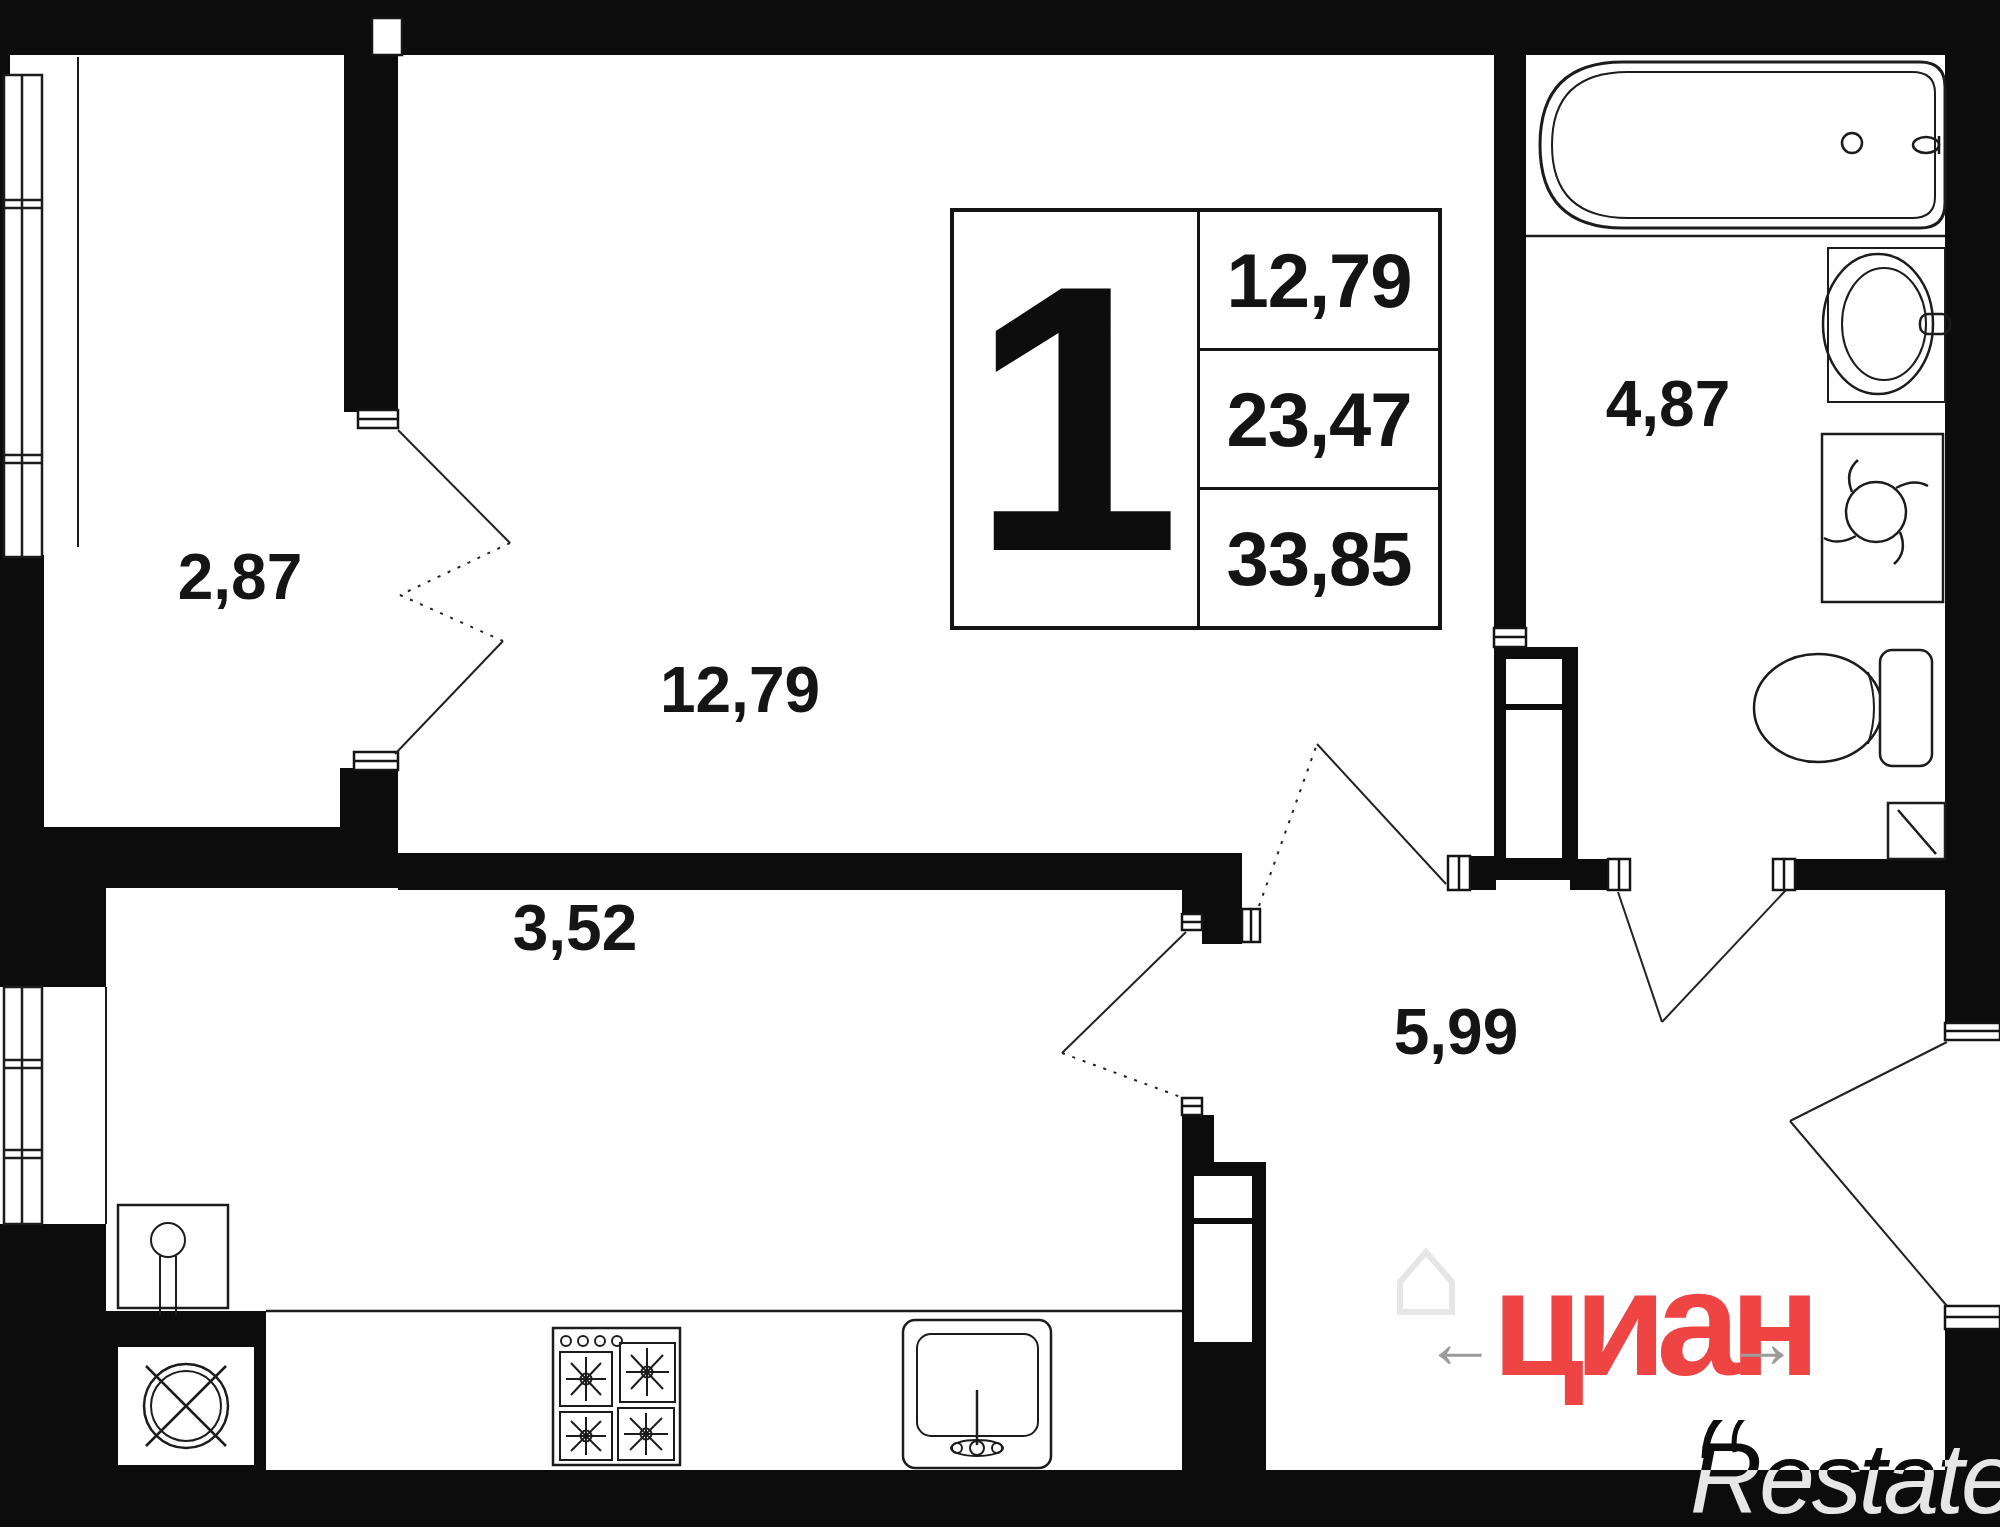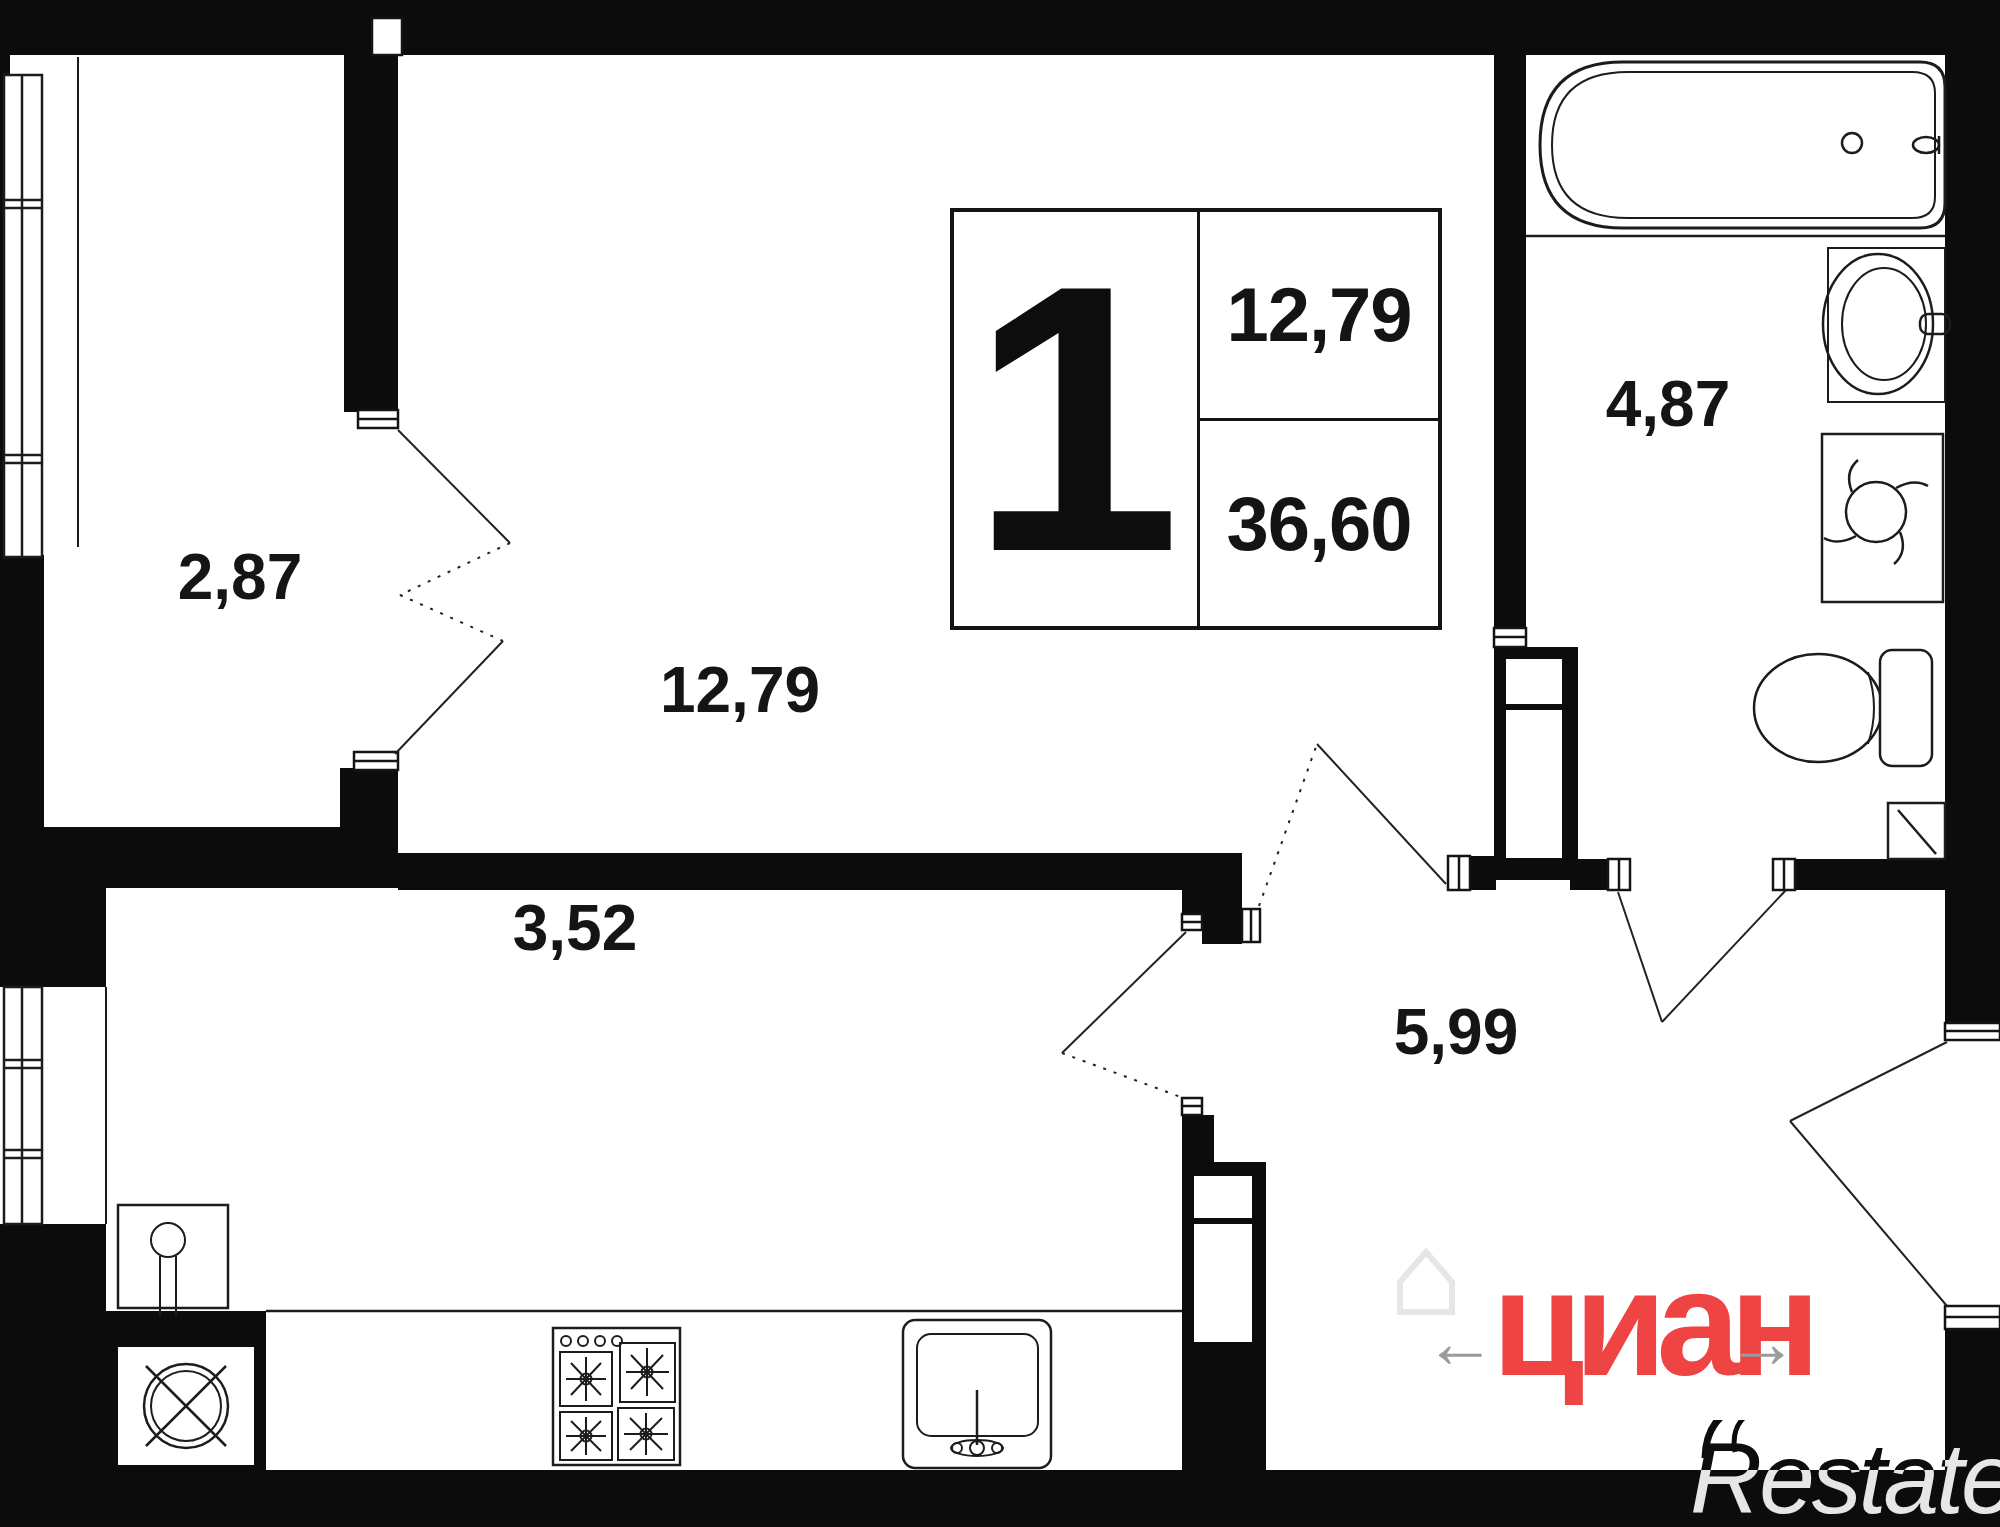--- a/index.html
+++ b/index.html
@@ -254,21 +254,22 @@
   <span>5,99</span>
 </div>
 <div class="room-label" style="left:1668px;top:404px;">
   <span>4,87</span>
 </div>
 
 <div id="info-box">
   <div id="info-rooms">1</div>
   <div id="info-areas">
     <div class="info-row">12,79</div>
-    <div class="info-row">36,60</div>
+    <div class="info-row">23,47</div>
+    <div class="info-row">33,85</div>
   </div>
 </div>
 
 <div id="wm-cian">циан</div>
 <div id="wm-arrow-left" class="wm-arrow">←</div>
 <div id="wm-arrow-right" class="wm-arrow">→</div>
 
 <div id="wm-restate">
   <svg width="330" height="110" viewBox="0 0 330 110">
     <path d="M 23 38 Q 24 -14 84 -22" fill="none" stroke="#f2f2f2" stroke-width="7"></path>

